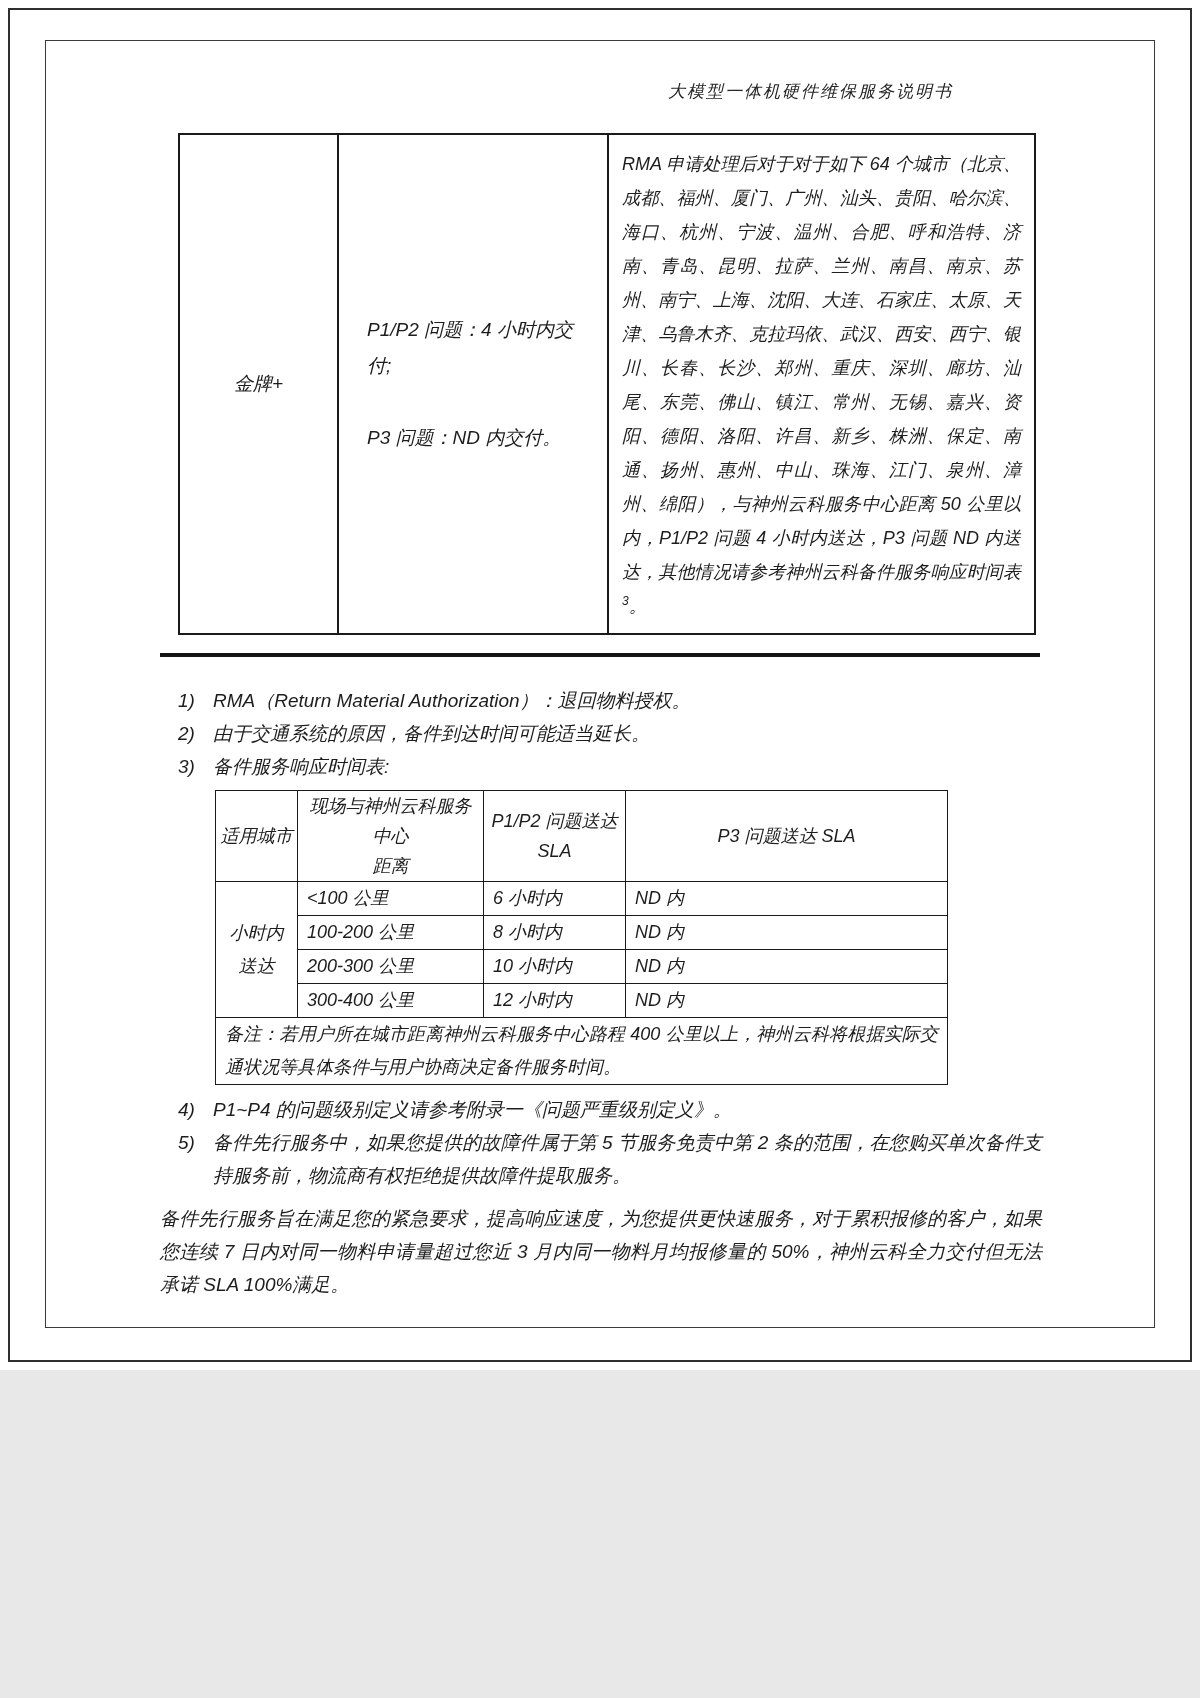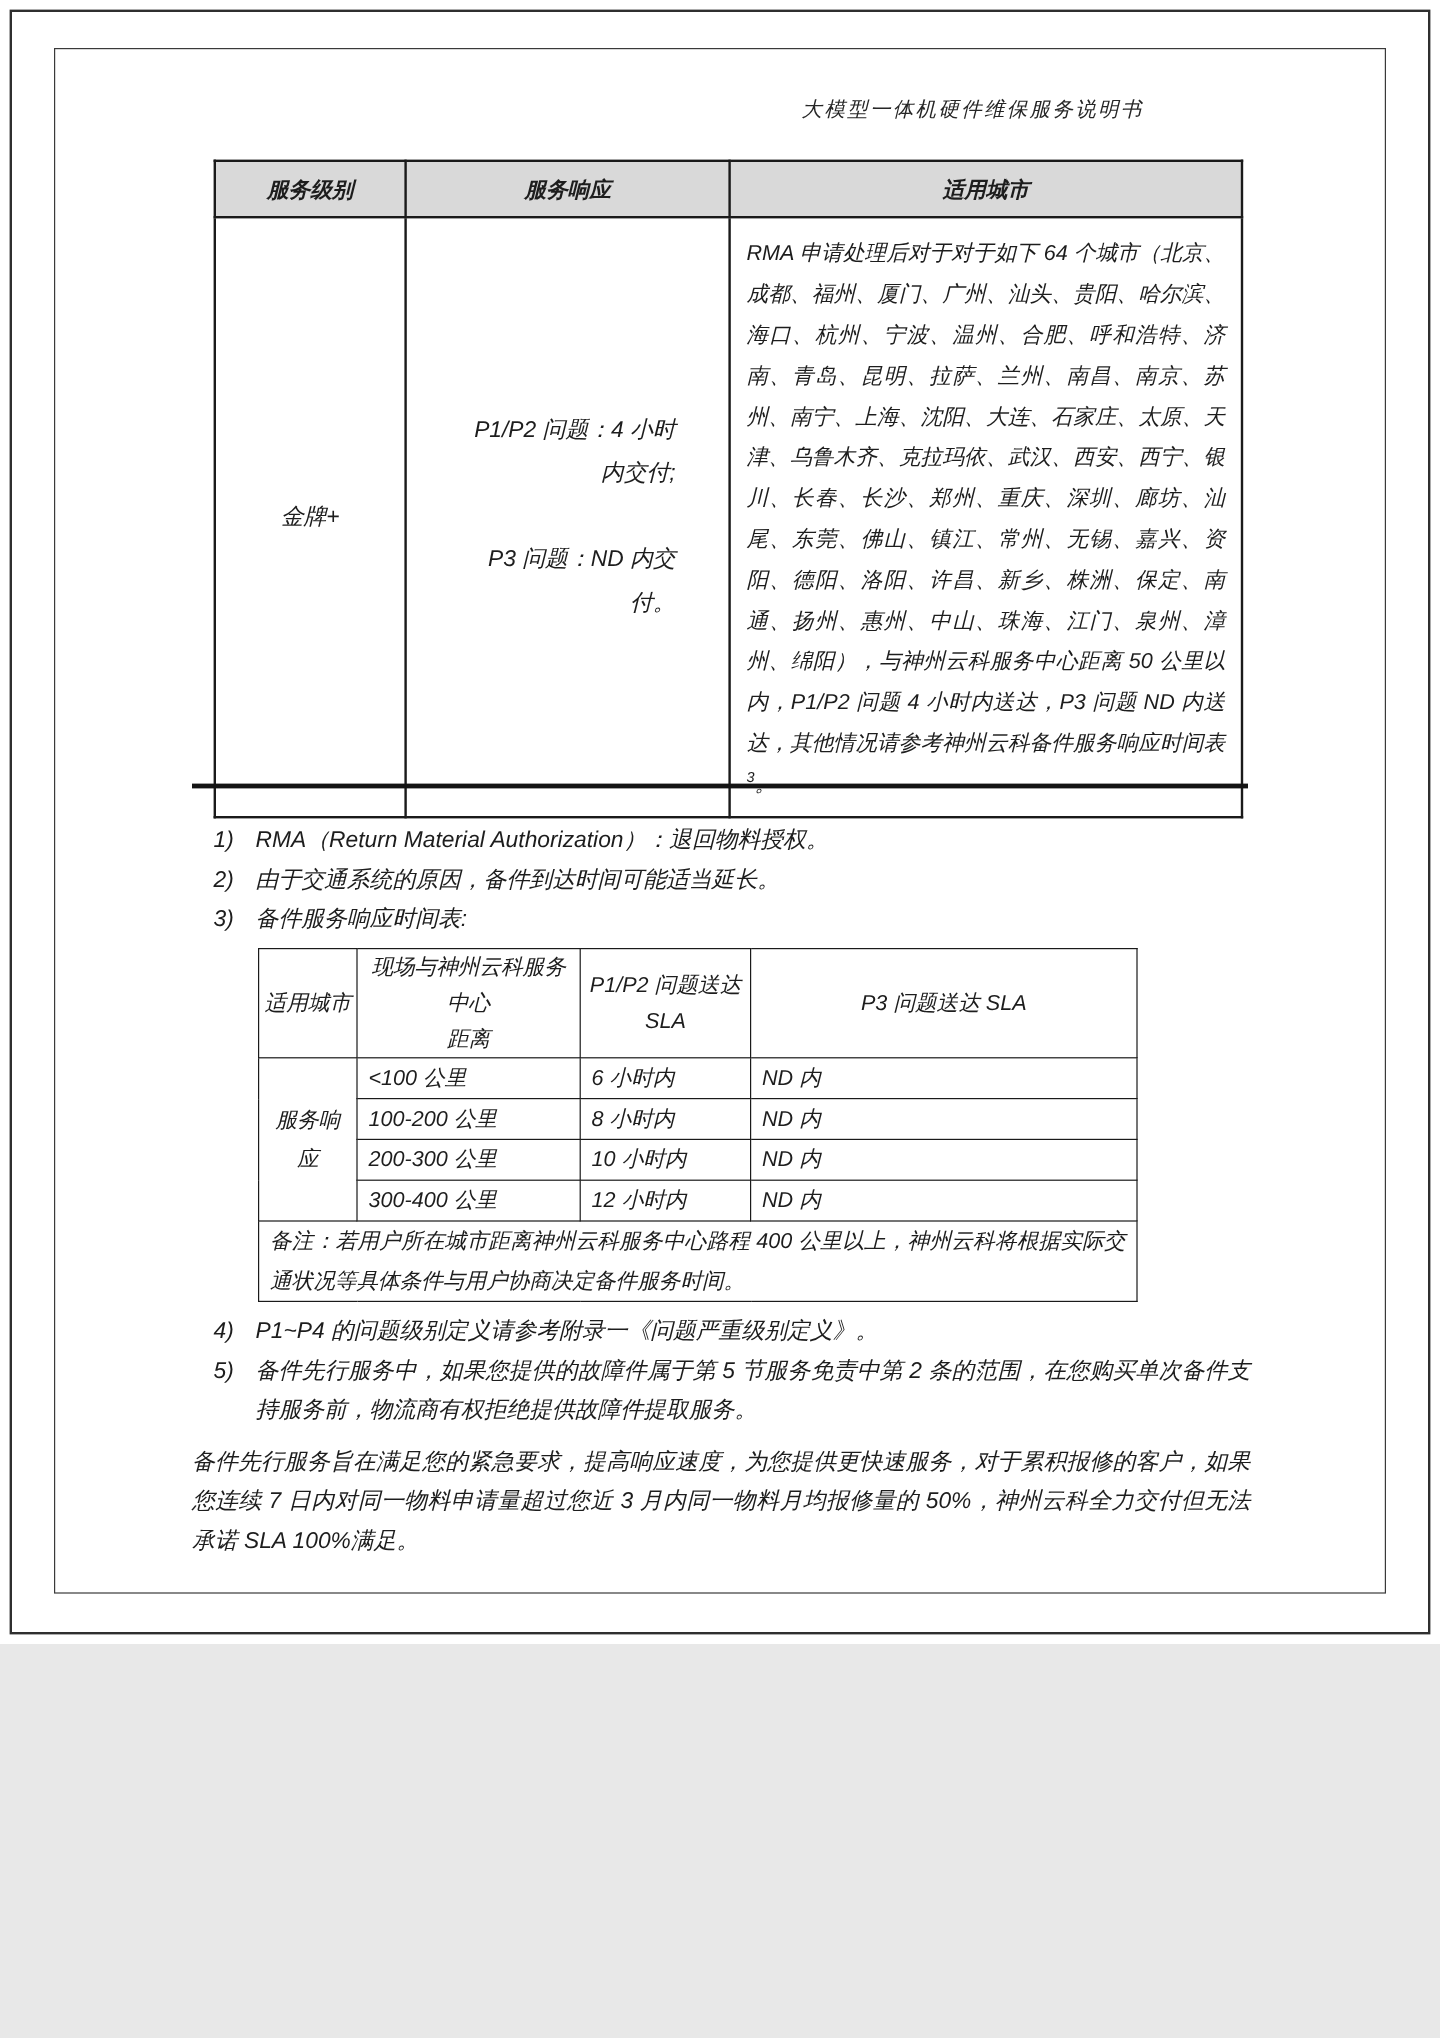--- a/index.html
+++ b/index.html
@@ -33,21 +33,21 @@
   .svc-table {
     position: absolute; left: 178px; top: 133px;
     border-collapse: collapse; table-layout: fixed;
   }
   .svc-table th, .svc-table td { border: 2px solid #1a1a1a; }
   .svc-table th {
     height: 47px; background: #d9d9d9;
     font-size: 18px; font-weight: bold; text-align: center;
   }
   .svc-td-level  { width: 159px; height: 452px; text-align: center; font-size: 19px; }
-  .svc-td-resp   { width: 270px; text-align: right; font-size: 19px; line-height: 36px; padding: 0 44px; vertical-align: middle; }
+  .svc-td-resp   { width: 270px; text-align: left; font-size: 19px; line-height: 36px; padding: 0 28px; vertical-align: middle; }
   .resp-p3 { margin-top: 36px; }
   .svc-td-cities {
     width: 427px; vertical-align: top;
     padding: 12px 13px 10px 13px;
     font-size: 18px; line-height: 34px;
     text-align: justify;
   }
   .svc-td-cities sup { font-size: 12px; line-height: 0; }
 
   
@@ -106,25 +106,20 @@
 
 <div class="page">
 
   <div class="frame-outer"></div>
   <div class="frame-inner"></div>
 
   <div class="doc-title">大模型一体机硬件维保服务说明书</div>
 
   <table class="svc-table">
     <tbody>
-        <tr>
-      <th class="svc-th">服务级别</th>
-      <th class="svc-th">服务响应</th>
-      <th class="svc-th">适用城市</th>
-    </tr>
     <tr>
       <td class="svc-td-level">金牌+</td>
       <td class="svc-td-resp">
         <div class="resp-p1p2">P1/P2 问题：4 小时内交付;</div>
         <div class="resp-p3">P3 问题：ND 内交付。</div>
       </td>
       <td class="svc-td-cities"><span>RMA 申请处理后对于对于如下 64 个城市（北京、成都、福州、厦门、广州、汕头、贵阳、哈尔滨、海口、杭州、宁波、温州、合肥、呼和浩特、济南、青岛、昆明、拉萨、兰州、南昌、南京、苏州、南宁、上海、沈阳、大连、石家庄、太原、天津、乌鲁木齐、克拉玛依、武汉、西安、西宁、银川、长春、长沙、郑州、重庆、深圳、廊坊、汕尾、东莞、佛山、镇江、常州、无锡、嘉兴、资阳、德阳、洛阳、许昌、新乡、株洲、保定、南通、扬州、惠州、中山、珠海、江门、泉州、漳州、绵阳），与神州云科服务中心距离 50 公里以内，P1/P2 问题 4 小时内送达，P3 问题 ND 内送达，其他情况请参考神州云科备件服务响应时间表 </span><sup>3</sup><span>。</span></td>
     </tr>
   </tbody>
     </table>
@@ -156,21 +151,21 @@
       <tbody>
           <tr>
         <th>适用城市</th>
         <th>现场与神州云科服务中心
 距离</th>
         <th>P1/P2 问题送达
 SLA</th>
         <th>P3 问题送达 SLA</th>
       </tr>
       <tr>
-        <td class="scope-cell" rowspan="4">服务响应</td>
+        <td class="scope-cell" rowspan="4">小时内送达</td>
         <td>&lt;100 公里</td>
         <td>6 小时内</td>
         <td>ND 内</td>
       </tr>
       <tr>
         <td>100-200 公里</td>
         <td>8 小时内</td>
         <td>ND 内</td>
       </tr>
       <tr>

